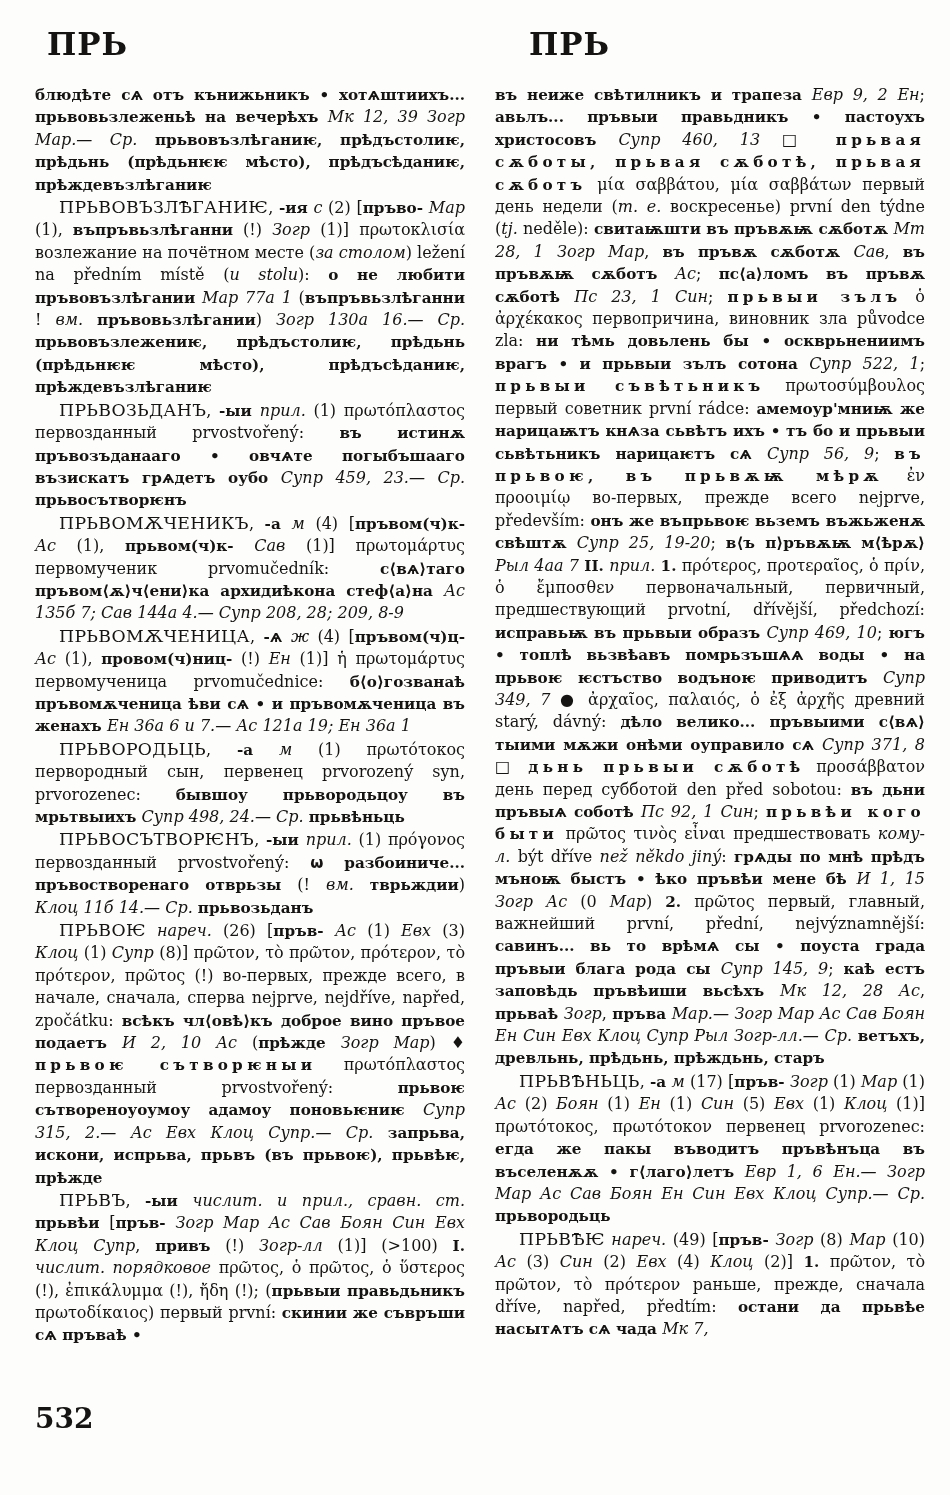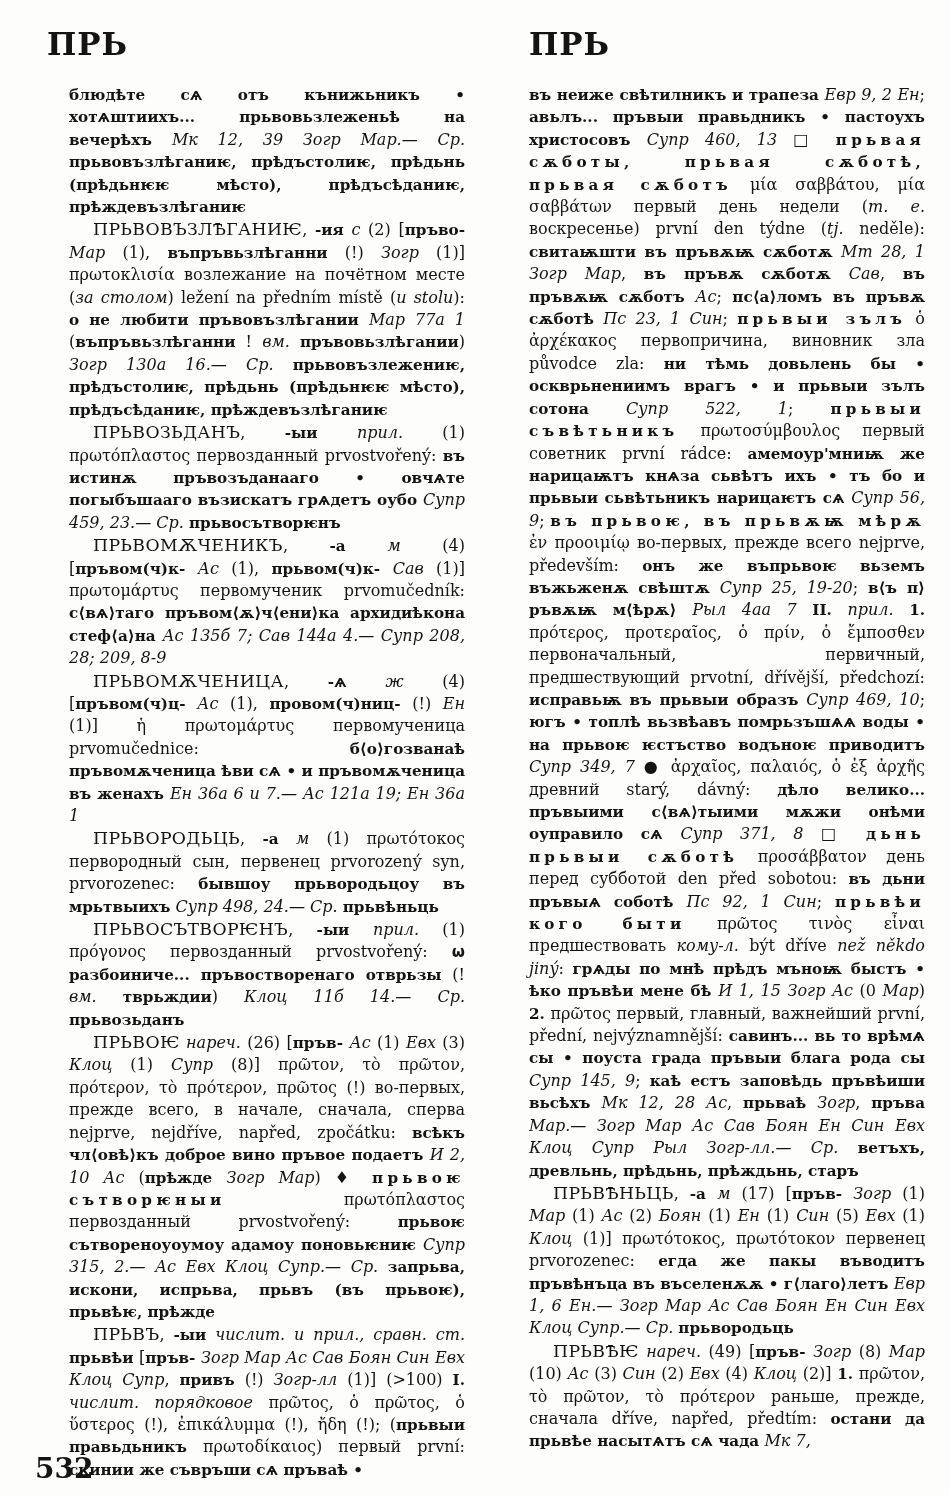--- a/index.html
+++ b/index.html
@@ -23,33 +23,32 @@
     font-size:31px;
     letter-spacing:1px;
     padding-left:12px;
     margin:0 0 22px 0;
   }
   .col.right .col-header { padding-left:34px; }
   .col-body {
     font-size:16px;
     line-height:22.4px;
     text-align:justify;
-    margin-left:34px;
   }
   p.entry { margin:0; text-indent:1.5em; }
   p.entry.noindent { text-indent:0; }
   .s-h  { font-weight:normal; font-size:1.08em; letter-spacing:0.02em; }
   .s-b  { font-weight:bold; font-size:0.95em; }
   .s-bs { font-weight:bold; font-size:0.95em; letter-spacing:0.28em; }
   .s-i  { font-style:italic; }
   .s-g  {}
   .s-p  {}
   .page-number {
     position:absolute;
-    left:35px; top:1452px;
+    left:35px; top:1402px;
     font-weight:bold;
     font-size:28px;
   }
 </style>
 </head>
 <body>
 
 <div class="page">
   <div class="cols">
     <div class="col left">

